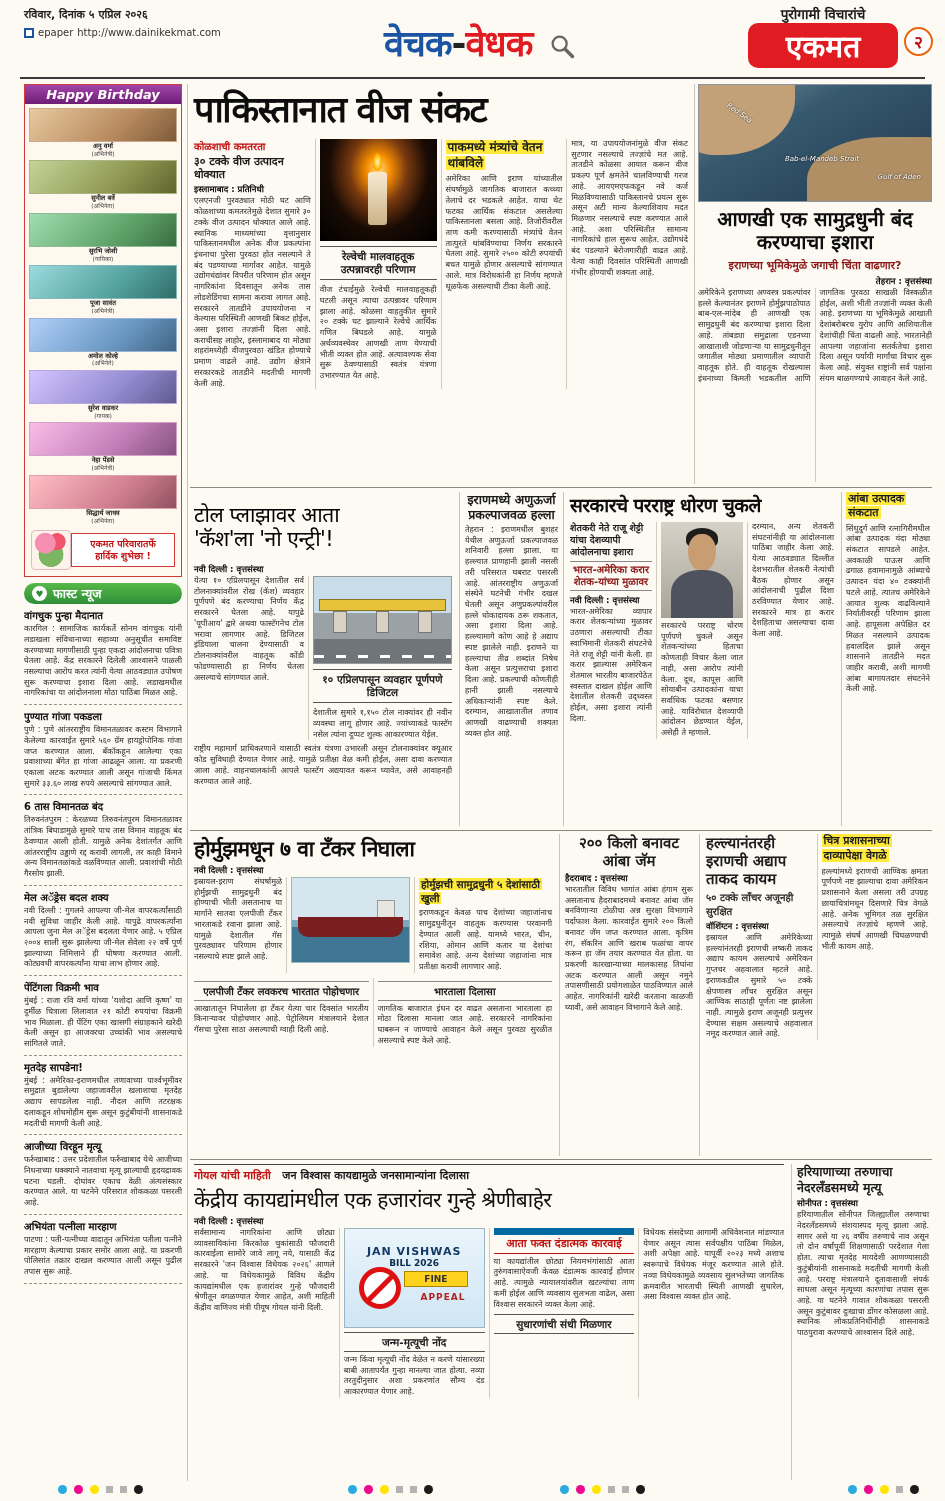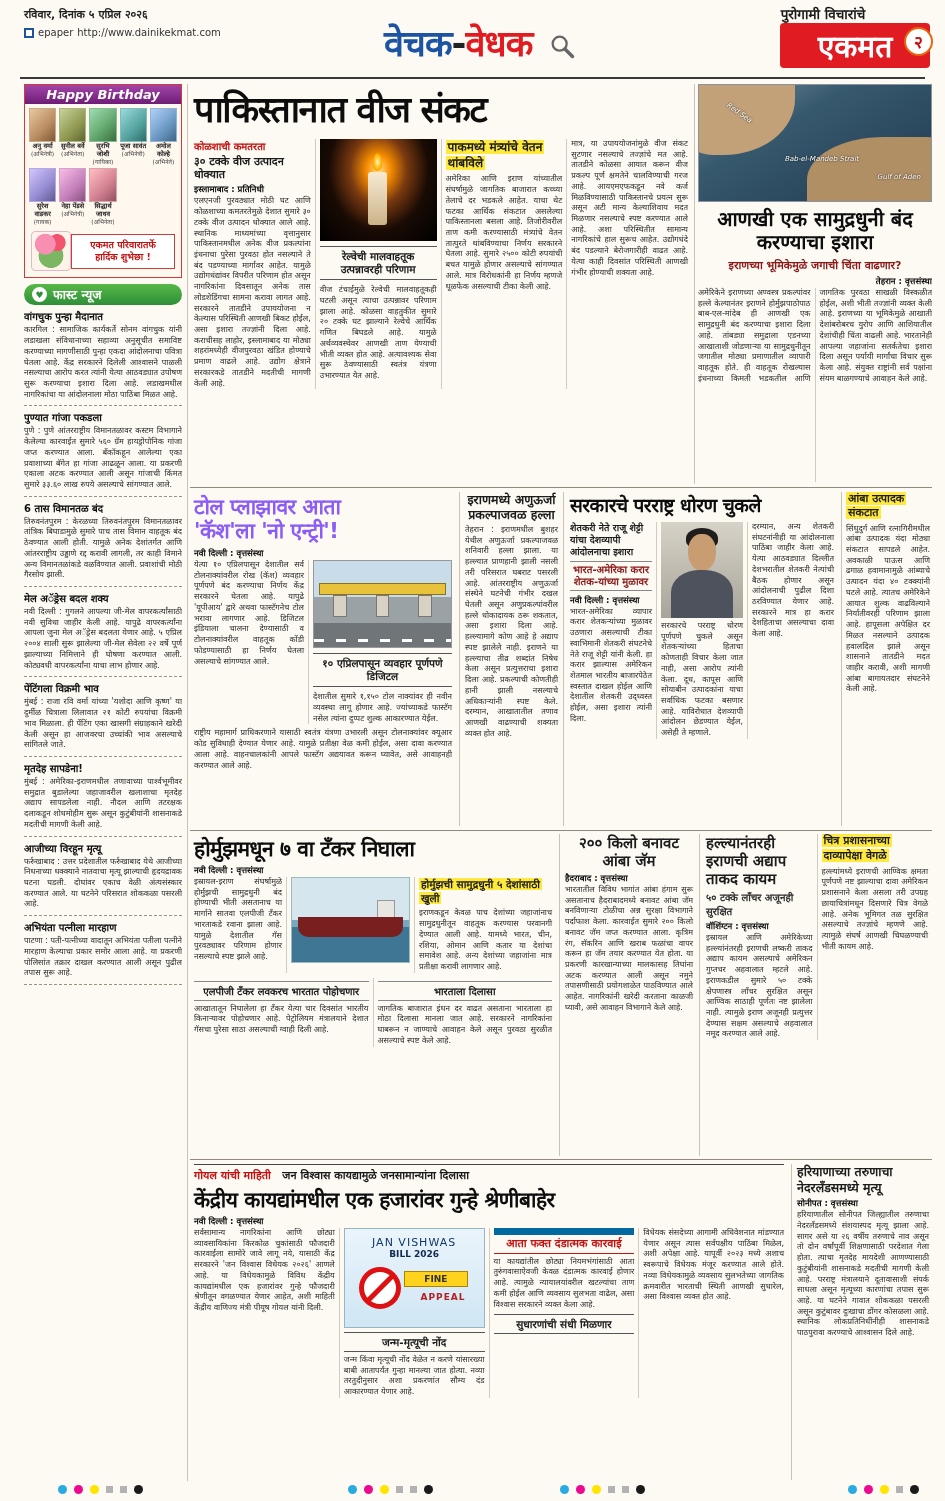--- a/index.html
+++ b/index.html
@@ -21,32 +21,32 @@
   #m-date{left:24px;top:6px;font-size:11px;font-weight:bold;color:#222}
   #m-epaper{left:24px;top:27px;font-size:10px;color:#333;display:flex;gap:4px;align-items:center}
   #m-eicon{display:inline-block;width:10px;height:10px;border:2px solid #1c53a3;background:#fff}
   #m-url{color:#333}
   #m-title{left:300px;top:18px;width:360px;text-align:center;font-size:36px;font-weight:bold;letter-spacing:-1px;white-space:nowrap}
   #mt1{color:#1c53a3}
   #mtd{color:#222}
   #mt2{color:#e11b22}
   #mt-mag{vertical-align:middle;margin-left:4px}
   #m-tag{left:748px;top:5px;width:150px;text-align:center;font-size:13.5px;font-weight:bold;color:#1b1b1b}
-  #m-brand{left:780px;top:23px;width:150px;height:45px;background:#e11b22;color:#fff;font-size:30px;font-weight:bold;
-           display:flex;align-items:center;justify-content:center;border-radius:4px}
+  #m-brand{left:748px;top:23px;width:150px;height:45px;background:#e11b22;color:#fff;font-size:30px;font-weight:bold;
+           display:flex;align-items:center;justify-content:center;border-radius:10px}
   #m-pg{left:904px;top:27px;width:29px;height:29px;border:2.5px solid #e8650f;border-radius:50%;color:#c31212;
         font-weight:bold;font-size:17px;display:flex;align-items:center;justify-content:center;background:#fff}
   #m-rule{left:20px;top:77px;width:905px;height:2px;background:#3a3a3a;position:absolute}
 
   
   #sidebar{left:24px;top:84px;width:158px;height:1397px;overflow:hidden}
   #bday{border:1px solid #d23a3a;background:#fff8ef}
   #bday-h{background:linear-gradient(#a245a8,#6e1d77);color:#fff;font-size:13px;font-weight:bold;
           font-style:italic;text-align:center;padding:2px 0}
-  #bday-grid{display:grid;grid-template-columns:repeat(5,1fr);gap:3px;padding:4px}
+  #bday-grid{display:grid;grid-template-columns:repeat(1,1fr);gap:3px;padding:4px}
   .bphoto{height:34px;background:linear-gradient(135deg,#e8c9a0 0%,#b98b60 60%,#7e5a3a 100%);border:1px solid #c9ab8a}
   .bname{font-size:6.5px;font-weight:bold;text-align:center;line-height:1.2;margin-top:1px}
   .brole{font-size:6px;text-align:center;color:#444;line-height:1.1}
   #bday-foot{display:flex;gap:0;align-items:center;padding:2px 6px 6px}
   #bouquet{width:40px;height:40px;border-radius:4px;flex:none;
     background:radial-gradient(circle at 35% 32%,#f78fb3 0 28%,transparent 30%),
                radial-gradient(circle at 66% 28%,#f2546d 0 22%,transparent 24%),
                radial-gradient(circle at 50% 62%,#7bb662 0 40%,transparent 42%),#fdf3ea;border:1px solid #e3b9c5}
   #bwish{flex:1;border:1px solid #d23a3a;background:#fff;color:#c31212;font-weight:bold;font-size:9.5px;
          text-align:center;padding:4px 2px;line-height:1.3}
@@ -79,21 +79,21 @@
   .land1{position:absolute;left:-14px;top:-16px;width:110px;height:86px;background:#c2a179;border-radius:0 0 65% 25%}
   .land2{position:absolute;right:-16px;bottom:-14px;width:140px;height:78px;background:#b08f64;border-radius:55% 15% 0 0}
   .map-label{position:absolute;color:#fff;font-size:7px;text-shadow:0 0 2px #000;font-style:italic}
   #strait-h{font-size:20px;font-weight:bold;text-align:center;line-height:1.15;margin:6px 0 3px;color:#0d0d0d}
   #strait-sub{font-size:11px;font-weight:bold;text-align:center;color:#8b1a1a;margin-bottom:3px}
   #strait-byl{text-align:right}
   #strait-body{column-count:2;column-gap:9px;column-rule:1px solid #d2ccbf;height:196px}
 
   
   #toll{left:190px;top:492px;width:266px;height:334px;overflow:hidden}
-  #toll-h{font-size:21px;font-weight:bold;line-height:1.12;letter-spacing:-0.5px;color:#8b5cf6;margin:4px 4px}
+  #toll-h{font-size:21px;font-weight:normal;line-height:1.12;letter-spacing:-0.5px;color:#000000;margin:12px 4px}
   .img-toll{position:relative;height:88px;overflow:hidden;border:1px solid #999;
     background:linear-gradient(#c8dcea 0 42%,#9aa2a6 42% 72%,#6f7579 72% 100%)}
   .toll-canopy{position:absolute;left:4%;top:26%;width:92%;height:13%;background:#e8c23a;border:1px solid #8a7320}
   .toll-booth{position:absolute;width:10%;height:26%;top:39%;background:#d8d2c4;border:1px solid #777}
   .toll-lane{position:absolute;left:0;bottom:6%;width:100%;height:3%;background:repeating-linear-gradient(90deg,#fff 0 10px,transparent 10px 22px)}
 
   
   #irattack{left:462px;top:492px;width:99px;height:334px;overflow:hidden;padding:0 3px}
   #irattack-h{font-size:12.5px;font-weight:bold;line-height:1.2;text-align:center;margin-bottom:3px}
 
@@ -129,24 +129,24 @@
   
   #iranpower{left:702px;top:834px;width:230px;height:322px;overflow:hidden}
   #ip-h{font-size:15px;font-weight:bold;line-height:1.2;margin-bottom:2px}
   #ip-sub{font-weight:bold;font-size:10px;margin-bottom:2px;color:#333}
 
   
   #jvb{left:190px;top:1164px;width:598px;height:316px;overflow:hidden}
   #jv-strap{border-top:1.5px solid #444;padding-top:2px;font-size:11px;margin:0 4px}
   #jv-label{color:#c31212;font-weight:bold;margin-right:8px}
   #jv-straptext{font-weight:bold;color:#1b1b1b}
-  #jv-h{font-size:21px;font-weight:bold;white-space:nowrap;letter-spacing:-0.5px;margin:3px 4px 2px;color:#0d0d0d}
+  #jv-h{font-size:21px;font-weight:normal;white-space:nowrap;letter-spacing:-0.5px;margin:3px 4px 2px;color:#0d0d0d}
   .img-jvb{position:relative;height:100px;overflow:hidden;border:1px solid #9ab4c4;text-align:center;
     background:linear-gradient(#eaf4fb,#cfe6f4);margin-bottom:3px}
-  .jvb-t1{font-weight:normal;color:#143a66;font-size:11px;margin-top:7px;letter-spacing:1px}
+  .jvb-t1{font-weight:bold;color:#143a66;font-size:11px;margin-top:16px;letter-spacing:1px}
   .jvb-t2{font-weight:bold;color:#0e2b4e;font-size:9px}
   .no-sign{position:absolute;left:14px;top:38px;width:42px;height:42px;border:5px solid #d11;border-radius:50%;background:#fff}
   .no-slash{position:absolute;left:-3px;top:14px;width:38px;height:5px;background:#d11;transform:rotate(-45deg)}
   .fine-tag{position:absolute;right:16px;top:42px;background:#ffd21e;color:#333;font-weight:bold;font-size:9px;
             padding:2px 19px;border:1px solid #a88400}
   .appeal{position:absolute;right:18px;bottom:25px;font-weight:bold;color:#b22222;font-size:9px;letter-spacing:1px}
   .redsub{color:#c31212;font-weight:bold;font-size:11px;text-align:center;line-height:1.25;
           border-top:7px solid #0369a1;border-bottom:1px solid #c31212;padding:2px 0;margin-bottom:3px}
   .notehead{font-weight:bold;font-size:10.5px;text-align:center;border-top:1px solid #555;border-bottom:1px solid #555;
             padding:2px 0;margin:4px 0 3px}

